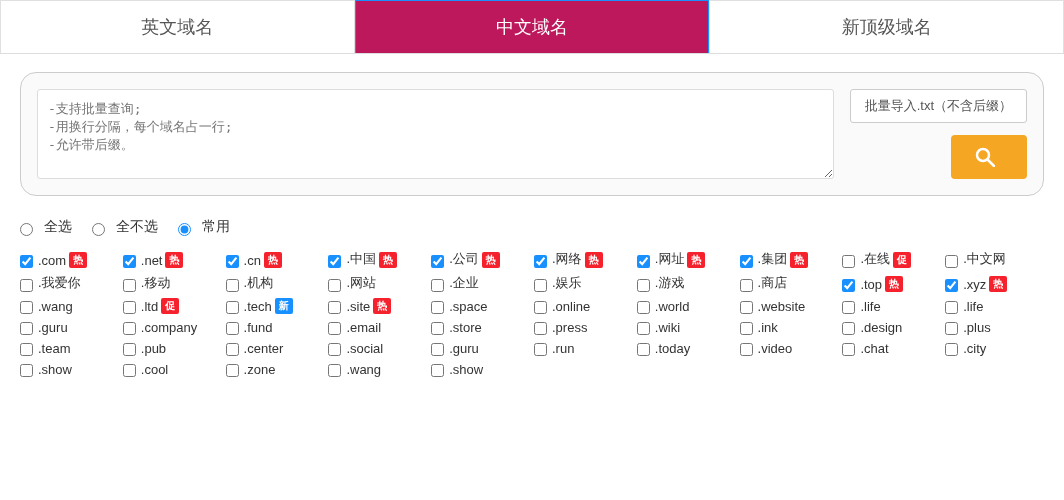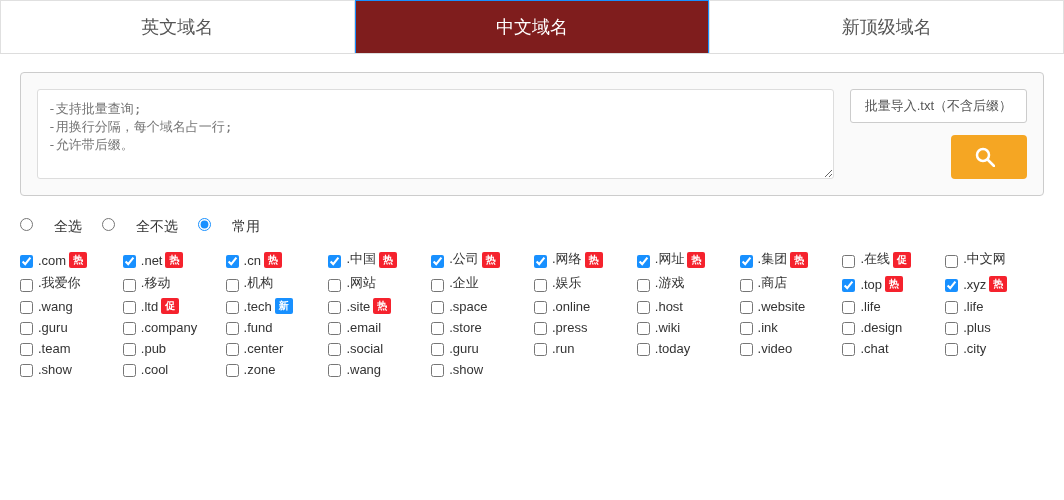--- a/index.html
+++ b/index.html
@@ -2,24 +2,24 @@
 <html><head>
   <meta charset="utf-8">
   <style>
     * { box-sizing: border-box; margin: 0; padding: 0; }
     body { font-family: 'Microsoft YaHei', Arial, sans-serif; background: #fff; font-size: 14px; color: #333; }
     .tab {
       flex: 1; text-align: center; padding: 14px 0; cursor: pointer;
       border: 1px solid #e0e0e0; border-bottom: none; background: #fff;
       font-size: 18px; color: #555;
     }
-    .tab.active { background: #7f1d1d; color: #fff; border-color: #1890ff; }
+    .tab.active { background: #be185d; color: #fff; border-color: #1890ff; }
 
     .search-area {
-      margin: 18px 20px; border: 1px solid #ccc; border-radius: 4px;
+      margin: 18px 20px; border: 1px solid #ccc; border-radius: 16px;
       padding: 16px; display: flex; gap: 16px; background: #fafafa;
     }
     .search-textarea {
       flex: 1; border: 1px solid #ddd; border-radius: 3px; padding: 10px;
       font-size: 13px; color: #999; resize: vertical; min-height: 90px;
       background: #fff; outline: none;
     }
     .search-right { display: flex; flex-direction: column; gap: 10px; align-items: flex-end; justify-content: space-between; }
     .import-btn {
       border: 1px solid #ccc; background: #fff; padding: 7px 14px;
@@ -27,21 +27,21 @@
     }
     .search-btn {
       background: #f5a623; color: #fff; border: none; border-radius: 4px;
       padding: 12px 24px; font-size: 17px; cursor: pointer; display: flex;
       align-items: center; gap: 8px; white-space: nowrap;
     }
 
     .options-row {
       padding: 4px 20px 10px; display: flex; gap: 20px; align-items: center;
     }
-    .radio-label { display: flex; align-items: flex-start; gap: 21px; cursor: pointer; font-size: 14px; }
+    .radio-label { display: flex; align-items: flex-end; gap: 11px; cursor: pointer; font-size: 14px; }
     .radio-label input[type=radio] { accent-color: #1890ff; }
 
     .domains-grid {
       padding: 4px 20px 20px; display: grid;
       grid-template-columns: repeat(10, 1fr); gap: 6px 4px;
     }
     .domain-item {
       display: flex; align-items: flex-end; gap: 3px; font-size: 13px; white-space: nowrap;
     }
     .domain-item input[type=checkbox] { accent-color: #1890ff; margin-right: 2px; }
@@ -210,21 +210,21 @@
     <div class="domain-item">
       <input type="checkbox" style="">
       <span class="domain-name">.space</span>
     </div>
     <div class="domain-item">
       <input type="checkbox" style="">
       <span class="domain-name">.online</span>
     </div>
     <div class="domain-item">
       <input type="checkbox" style="">
-      <span class="domain-name">.host</span>
+      <span class="domain-name">.world</span>
     </div>
     <div class="domain-item">
       <input type="checkbox" style="">
       <span class="domain-name">.website</span>
     </div>
     <div class="domain-item">
       <input type="checkbox" style="">
       <span class="domain-name">.life</span>
     </div>
     <div class="domain-item">

